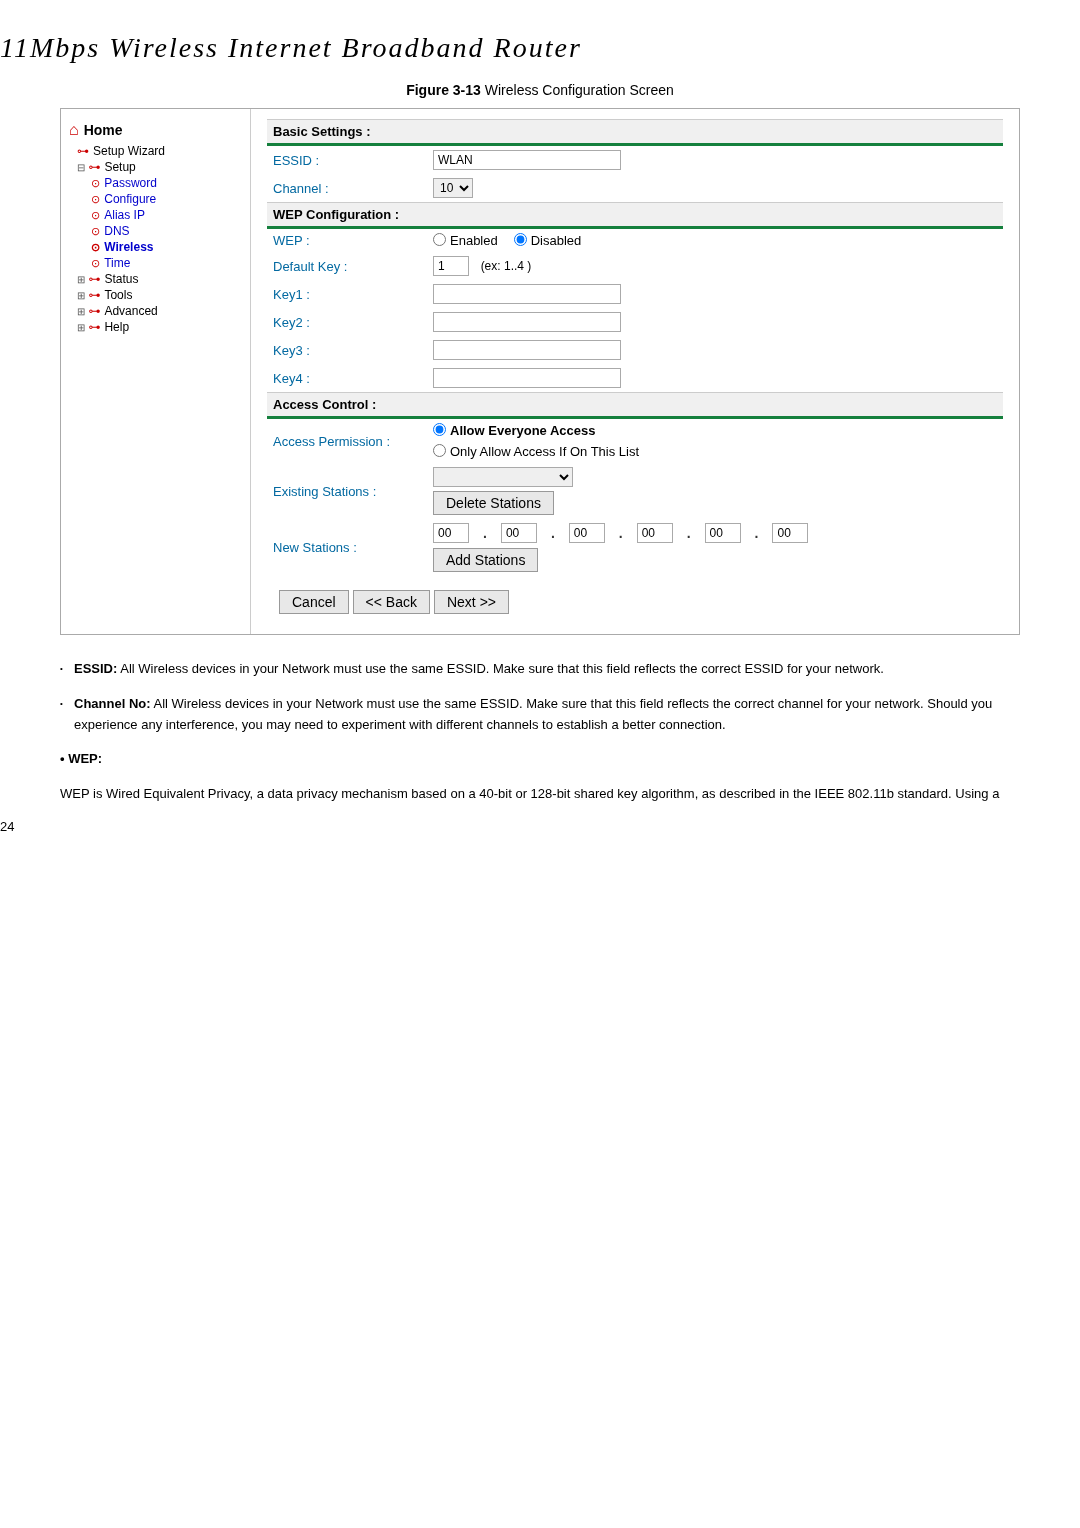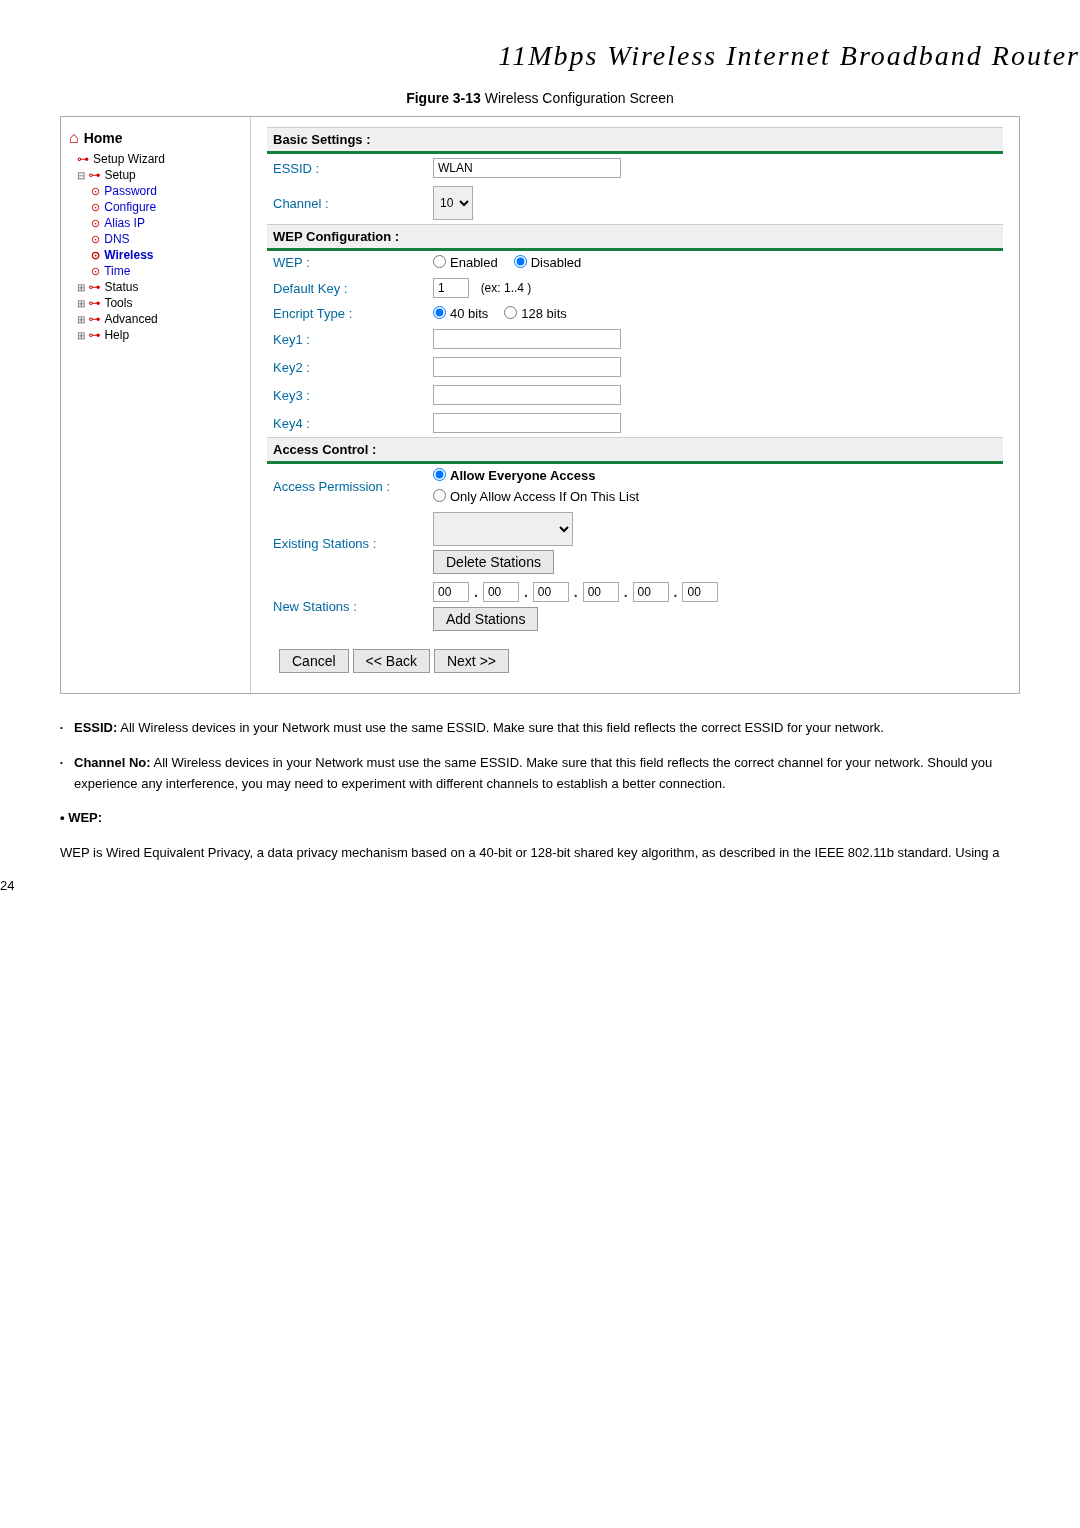--- a/index.html
+++ b/index.html
@@ -6,26 +6,26 @@
     body {
       font-family: Arial, sans-serif;
       font-size: 13px;
       background: #fff;
       color: #000;
       width: 1080px;
       min-height: 1528px;
     }
 
     .page-title {
-      text-align: right;
+      text-align: left;
       font-family: 'Times New Roman', Times, serif;
       font-size: 28px;
       font-style: italic;
       letter-spacing: 2px;
-      padding: 40px 0 18px 0;
+      padding: 32px 0 18px 0;
       color: #000;
     }
 
     .figure-caption {
       text-align: center;
       font-size: 14px;
       margin-bottom: 10px;
     }
     .figure-caption strong { font-weight: bold; }
 
@@ -130,40 +130,40 @@
     }
 
     input[type="text"] {
       border: 1px solid #aaa;
       padding: 2px 4px;
       font-size: 12px;
       width: 188px;
     }
     select {
       border: 1px solid #aaa;
-      padding: 8px 2px;
+      padding: 1px 2px;
       font-size: 12px;
     }
     input[type="radio"] {
       margin-right: 4px;
     }
     .radio-group {
       display: flex;
       align-items: center;
       gap: 16px;
     }
     .radio-option {
       display: flex;
       align-items: flex-start;
     }
     .bold-label { font-weight: bold; }
     .mac-inputs {
       display: flex;
       align-items: center;
-      gap: 5px;
+      gap: 14px;
     }
     .mac-inputs input[type="text"] {
       width: 38px;
     }
     .mac-sep {
       font-size: 14px;
       font-weight: bold;
       color: #333;
     }
 
@@ -339,35 +339,20 @@
         </tr>
 
         <tr>
           <td class="field-label">Default Key :</td>
           <td>
             <input type="text" style="width: 36px;" value="1">
             <span style="margin-left:8px; font-size:12px;">(ex: 1..4 )</span>
           </td>
         </tr>
 
-        <tr>
-          <td class="field-label">Encript Type :</td>
-          <td>
-            <div class="radio-group">
-              <div class="radio-option">
-                <input type="radio" name="encript" value="40" checked="" style="">
-                <span>40 bits</span>
-              </div>
-              <div class="radio-option">
-                <input type="radio" name="encript" value="128" style="">
-                <span>128 bits</span>
-              </div>
-            </div>
-          </td>
-        </tr>
 
         <tr>
           <td class="field-label">Key1 :</td>
           <td>
             <input type="text" style="">
           </td>
         </tr>
 
         <tr>
           <td class="field-label">Key2 :</td>

